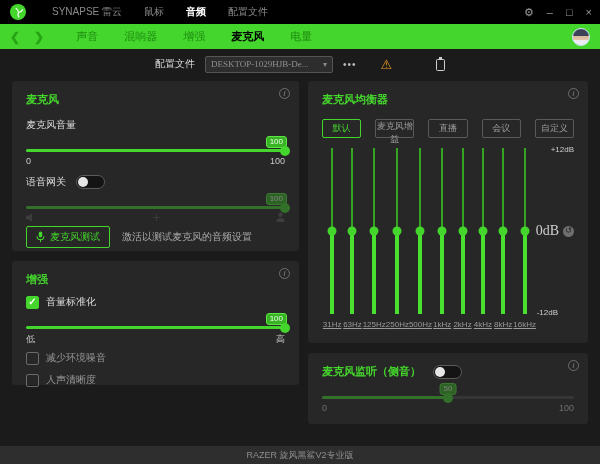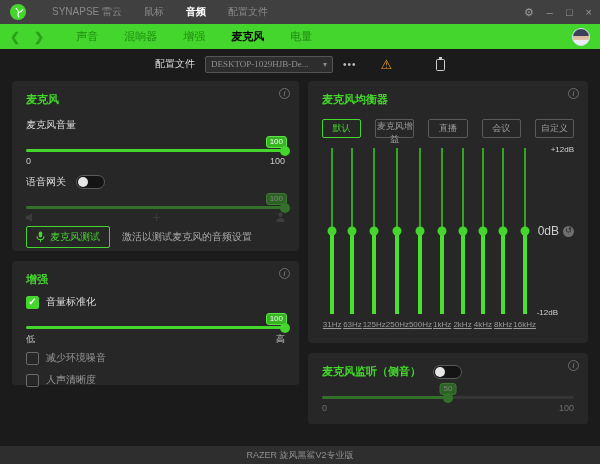--- a/index.html
+++ b/index.html
@@ -1,21 +1,21 @@
 <!DOCTYPE html>
 <html><head>
 <meta charset="utf-8">
 <style>
   * { margin:0; padding:0; box-sizing:border-box; }
   html,body { width:600px; height:464px; }
   body { font-family:"Liberation Sans", sans-serif; background:#1b1b1b; overflow:hidden; }
   .window { width:600px; height:464px; display:flex; flex-direction:column; background:#1b1b1b; }
 
   
-  .titlebar { height:22px; background:#404040; display:flex; align-items:center; padding:12px 8px; flex:0 0 auto; }
+  .titlebar { height:22px; background:#000000; display:flex; align-items:center; padding:12px 8px; flex:0 0 auto; }
   .logo { width:16px; height:16px; border-radius:50%; background:#44d62c; display:flex; align-items:center; justify-content:center; margin-left:2px; cursor:pointer; }
   .menu { display:flex; gap:22px; margin-left:26px; font-size:10px; color:#8a8a8a; }
   .menu span { cursor:pointer; }
   .menu span.active { color:#fff; font-weight:bold; }
   .win-controls { margin-left:auto; display:flex; gap:13px; color:#9a9a9a; font-size:11px; align-items:center; }
   .win-controls span { cursor:pointer; line-height:1; }
 
   
   .navbar { height:25px; background:#44d62c; display:flex; align-items:center; padding:0 10px; flex:0 0 auto; }
   .nav-arrows { display:flex; gap:14px; color:#27a315; font-size:12px; font-weight:bold; }
@@ -93,21 +93,21 @@
   .eq-band { flex:1; display:flex; flex-direction:column; align-items:center; }
   .eq-track { position:relative; height:166px; width:12px; cursor:pointer; }
   .eq-upper { position:absolute; left:50%; transform:translateX(-50%); top:0; height:50%; width:2px; background:#35a423; }
   .eq-lower { position:absolute; left:50%; transform:translateX(-50%); top:50%; bottom:0; width:4px; background:#4ae02f; }
   .eq-knob { position:absolute; left:50%; top:50%; transform:translate(-50%,-50%); width:9px; height:9px;
              border-radius:50%; background:#44d62c; z-index:2; cursor:grab; }
   .eq-freq { margin-top:6px; font-size:8px; color:#9a9a9a; white-space:nowrap;text-decoration:underline; }
   .eq-scale { width:38px; position:relative; height:166px; flex:0 0 auto; }
   .eq-scale .s-top { position:absolute; top:-3px; right:0; font-size:8px; color:#cfcfcf; }
   .eq-scale .s-mid { position:absolute; top:50%; transform:translateY(-50%); right:0; display:flex; align-items:center; gap:4px; }
-  .eq-scale .s-mid .txt { font-size:12px; color:#cfcfcf; }
+  .eq-scale .s-mid .txt { font-size:14px; color:#cfcfcf;font-family:Liberation Serif, serif; }
   .reset-icon { width:11px; height:11px; border-radius:50%; background:#6e6e6e; color:#222; font-size:8px;
                 display:flex; align-items:center; justify-content:center; cursor:pointer; line-height:1; }
   .eq-scale .s-bot { position:absolute; bottom:-3px; right:16px; font-size:8px; color:#cfcfcf; }
 
   
   .monitor-title-row { display:flex; align-items:center; gap:12px; }
 
   
   .statusbar { height:18px; background:#2e2e2e; display:flex; align-items:center; justify-content:center;
                color:#8d8d8d; font-size:9px; flex:0 0 auto; }

